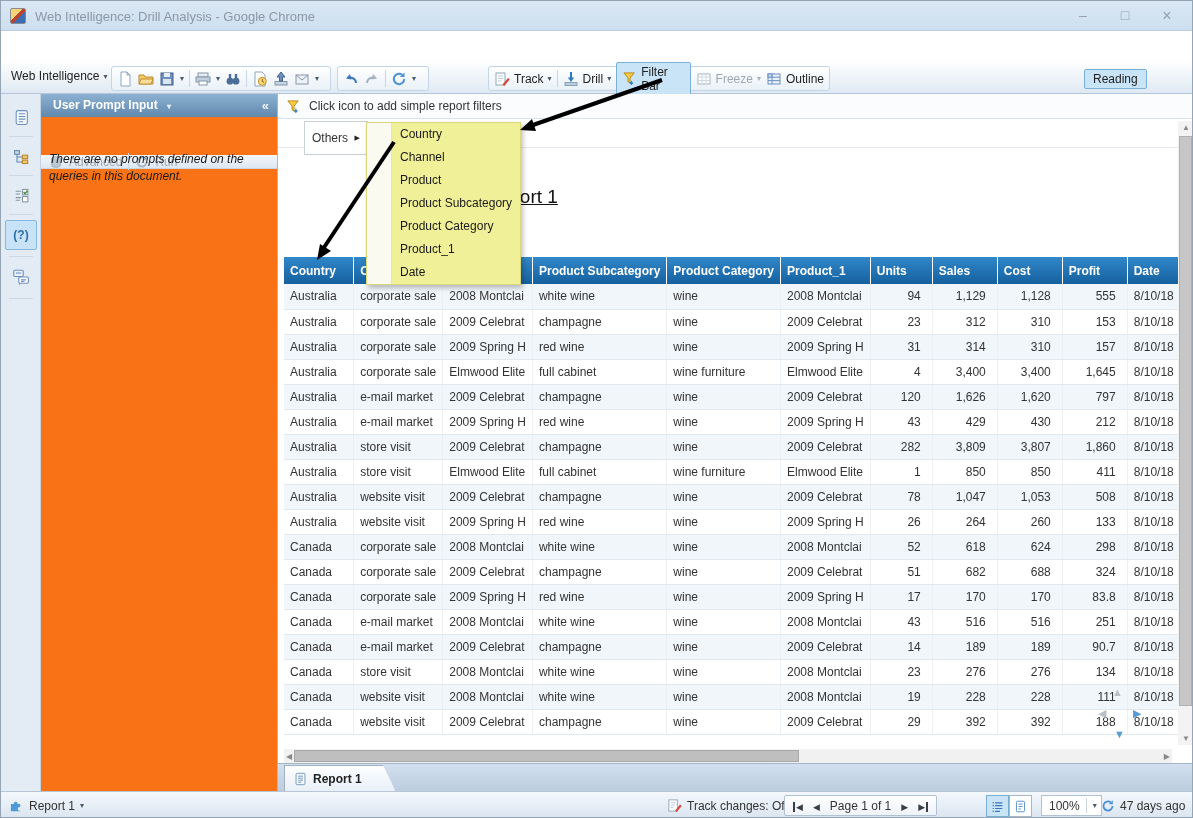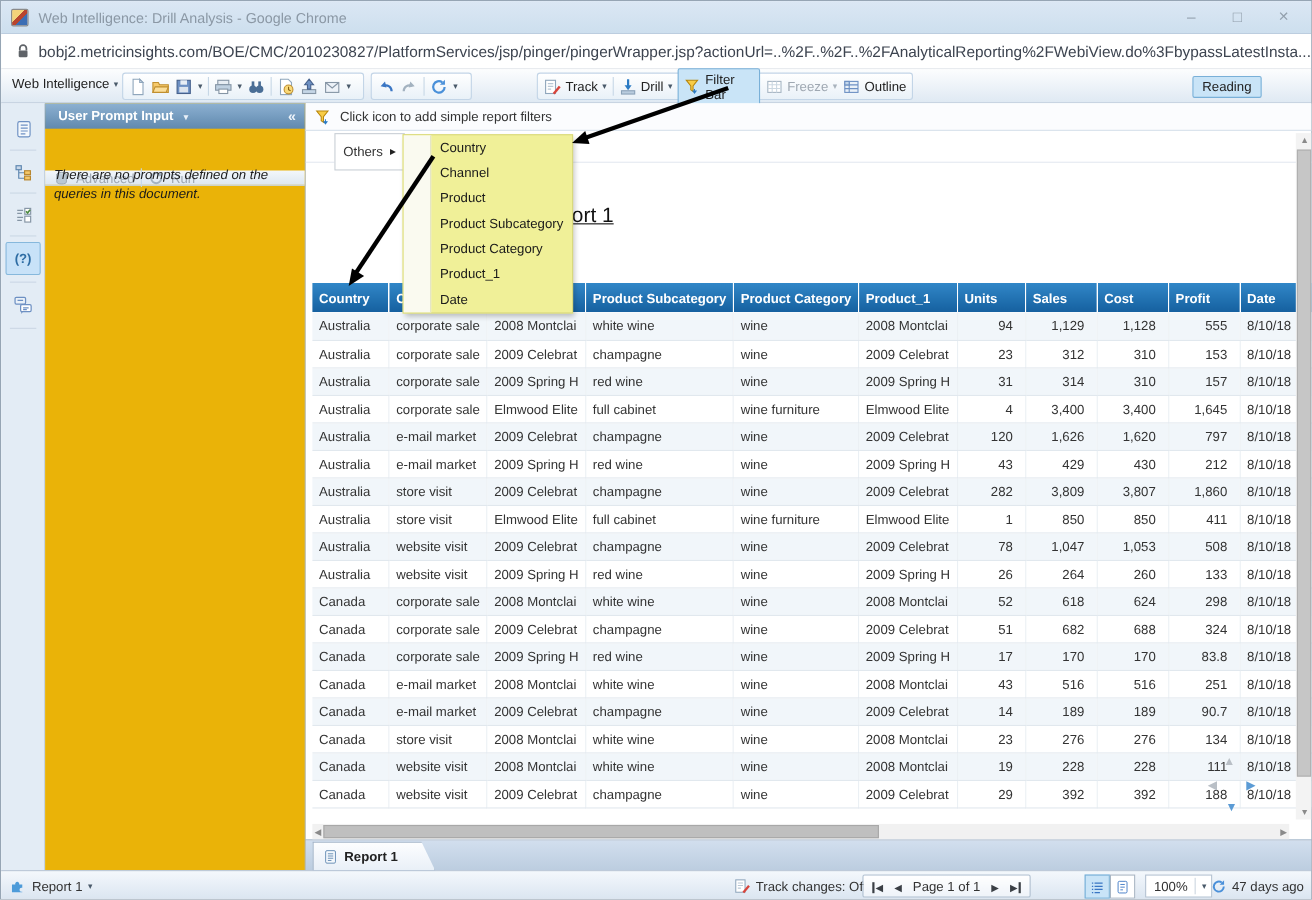--- a/index.html
+++ b/index.html
@@ -36,21 +36,21 @@
   .help-circle{width:16px;height:16px;border-radius:50%;background:#ddebf7;border:1px solid #6fa0cc;color:#2e6da4;font-weight:bold;font-size:11px;text-align:center;line-height:14px;}
 
   
   .icon-strip{left:0;top:93px;width:40px;height:697px;background:#e3ecf5;border-right:1px solid #c4d2e1;}
   .strip-item{position:absolute;left:4px;width:32px;height:30px;display:flex;align-items:center;justify-content:center;}
   .strip-item.sel{background:#c8e2f8;border:1px solid #86b8dc;border-radius:2px;}
   .strip-sep{position:absolute;left:8px;width:24px;height:1px;background:#cbd8e5;}
   .prompt-glyph{color:#2e6da4;font-weight:bold;font-size:12px;}
 
   
-  .panel{left:40px;top:93px;width:237px;height:697px;background:#eab308;border-right:1px solid #a9b6c4;}
+  .panel{left:40px;top:93px;width:237px;height:697px;background:#f97316;border-right:1px solid #a9b6c4;}
   .panel-hdr{left:0;top:0;width:100%;height:23px;background:linear-gradient(#8db1d2,#6089ae);color:#fff;font-weight:bold;line-height:23px;padding-left:12px;}
   .panel-hdr .caret{color:#e8f0f8;margin-left:6px;}
   .panel-collapse{position:absolute;right:8px;top:0;color:#eef4fa;font-size:13px;}
   .panel-tools{left:0;top:23px;width:100%;height:14px;background:linear-gradient(#f3f7fb,#dde7f1);border-bottom:1px solid #c9d6e3;display:flex;align-items:center;gap:6px;padding:0 8px;margin-top:38px;}
   .panel-msg{left:8px;top:57px;width:222px;font-style:italic;color:#1a1a1a;line-height:1.45;}
 
   
   .main{left:277px;top:93px;width:916px;height:669px;background:#fff;}
   .hint-row{left:0;top:0;width:100%;height:25px;background:#fbfcfe;border-bottom:1px solid #d8e2ec;display:flex;align-items:center;gap:8px;padding-left:8px;}
   .others-row{left:0;top:25px;width:100%;height:29px;border-bottom:1px solid #e4e9f0;}
@@ -108,29 +108,20 @@
 <div id="win">
 
   <div class="abs title-bar">
     <div class="abs app-icon"></div>
     <div class="abs win-title">Web Intelligence: Drill Analysis - Google Chrome</div>
     <div class="abs win-ctl ctl-min">–</div>
     <div class="abs win-ctl ctl-max">□</div>
     <div class="abs win-ctl ctl-close">×</div>
   </div>
 
-  <div class="abs url-bar">
-    <span class="abs lock-icon">
-      <svg width="14" height="16" viewBox="0 0 14 16">
-          <path d="M4 7V5a3 3 0 0 1 6 0v2" stroke="#5f6368" stroke-width="1.6" fill="none"></path>
-          <rect x="3" y="7" width="8" height="6" rx="1" fill="#5f6368"></rect>
-        </svg>
-    </span>
-    <div class="abs url-text">bobj2.metricinsights.com/BOE/CMC/2010230827/PlatformServices/jsp/pinger/pingerWrapper.jsp?actionUrl=..%2F..%2F..%2FAnalyticalReporting%2FWebiView.do%3FbypassLatestInsta...</div>
-  </div>
 
   <div class="abs main-toolbar">
     <div class="abs app-menu tb-btn">
       <span class="tb-label">Web Intelligence</span>
       <span class="caret">▾</span>
     </div>
 
     <div class="abs tb-group g1">
       <span>
           <svg width="16" height="16" viewBox="0 0 16 16">

